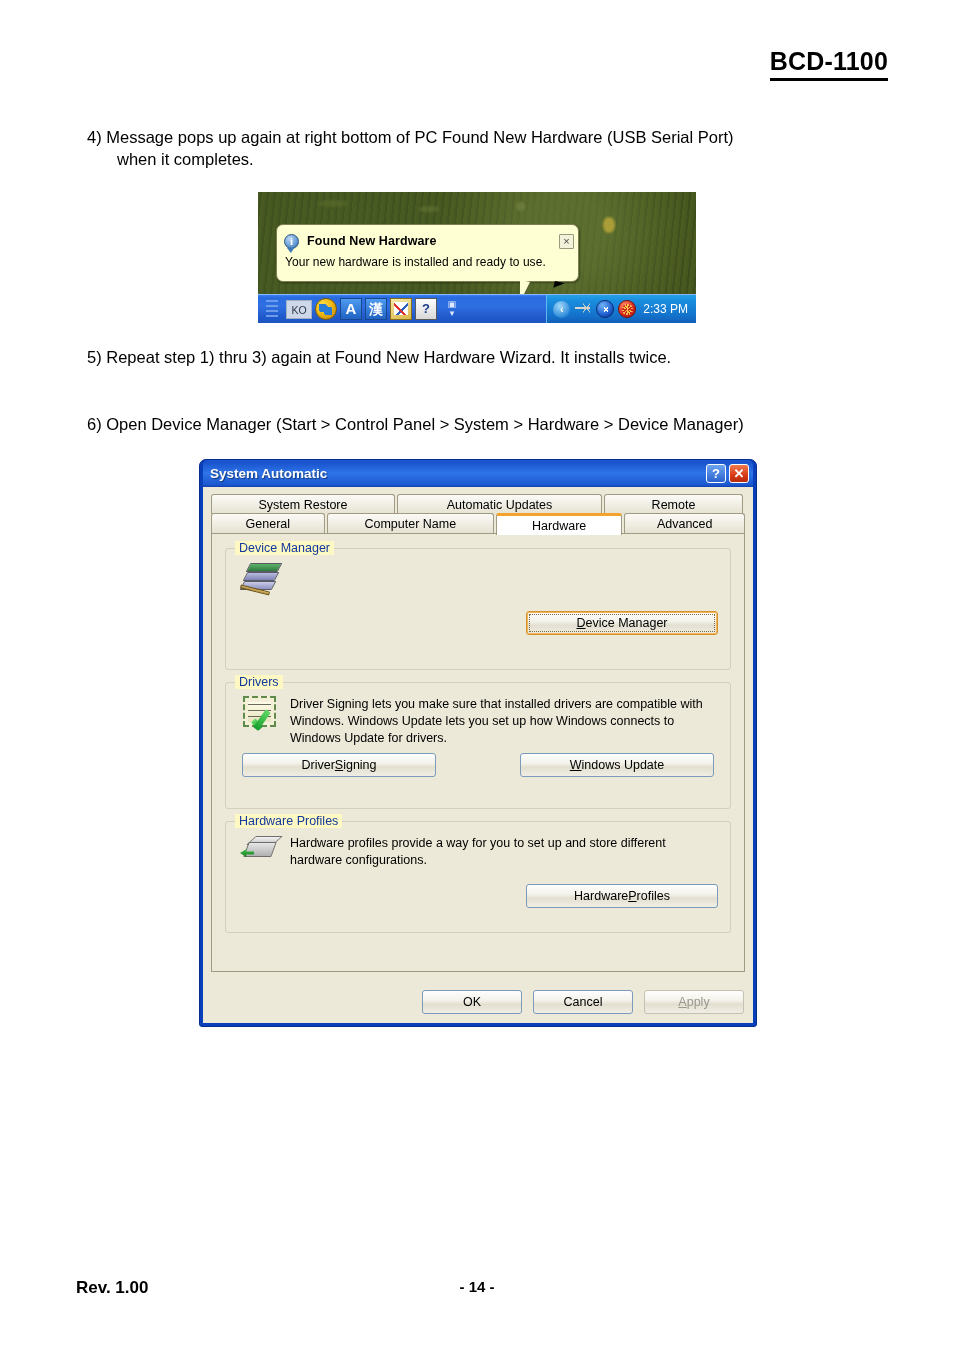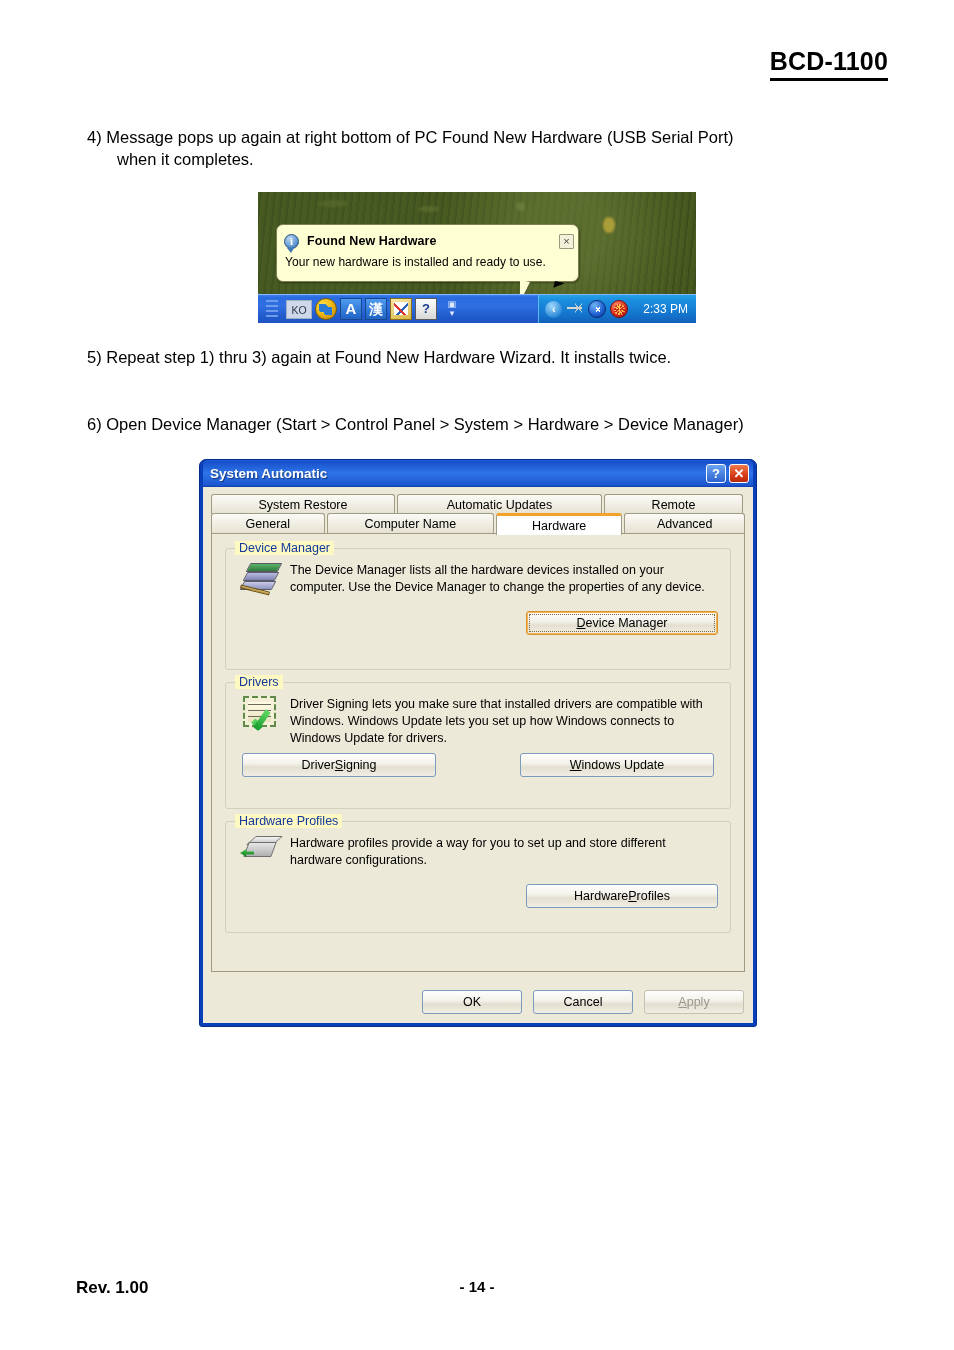--- a/index.html
+++ b/index.html
@@ -254,21 +254,21 @@
   }
   .ico-red::after {
     content:"";
     position:absolute; left:3px; top:3px; width:11px; height:11px;
     background:
       repeating-conic-gradient(from 0deg, #ffd24a 0 18deg, #c92018 18deg 36deg);
     border-radius: 50%;
     opacity: .9;
   }
   .tray-clock {
-    margin-left: 15px;
+    margin-left: 7px;
     color: #fff; font-size: 12px; text-align: right;
   }
   .tray-cursor {
     position: absolute;
     left: 296px; top: 90px;
     width: 0; height: 0;
     border-left: 10px solid #000;
     border-bottom: 7px solid transparent;
     transform: rotate(14deg);
   }
@@ -587,21 +587,20 @@
 
       <div class="group g-devmgr">
         <span class="legend">Device Manager</span>
         <div class="grow">
           <span class="gicon ic-devmgr">
             <span class="card1"></span>
               <span class="card2"></span>
               <span class="card3"></span>
               <span class="plug"></span>
           </span>
-          <span class="gtext">The Device Manager lists all the hardware devices installed on your computer. Use the Device Manager to change the properties of any device.</span>
         </div>
         <div class="btnrow">
           <span class="xpbtn b-devmgr focus"><span class="u">D</span>evice Manager</span>
         </div>
       </div>
 
       <div class="group g-drivers">
         <span class="legend">Drivers</span>
         <div class="grow">
           <span class="gicon ic-driver">

